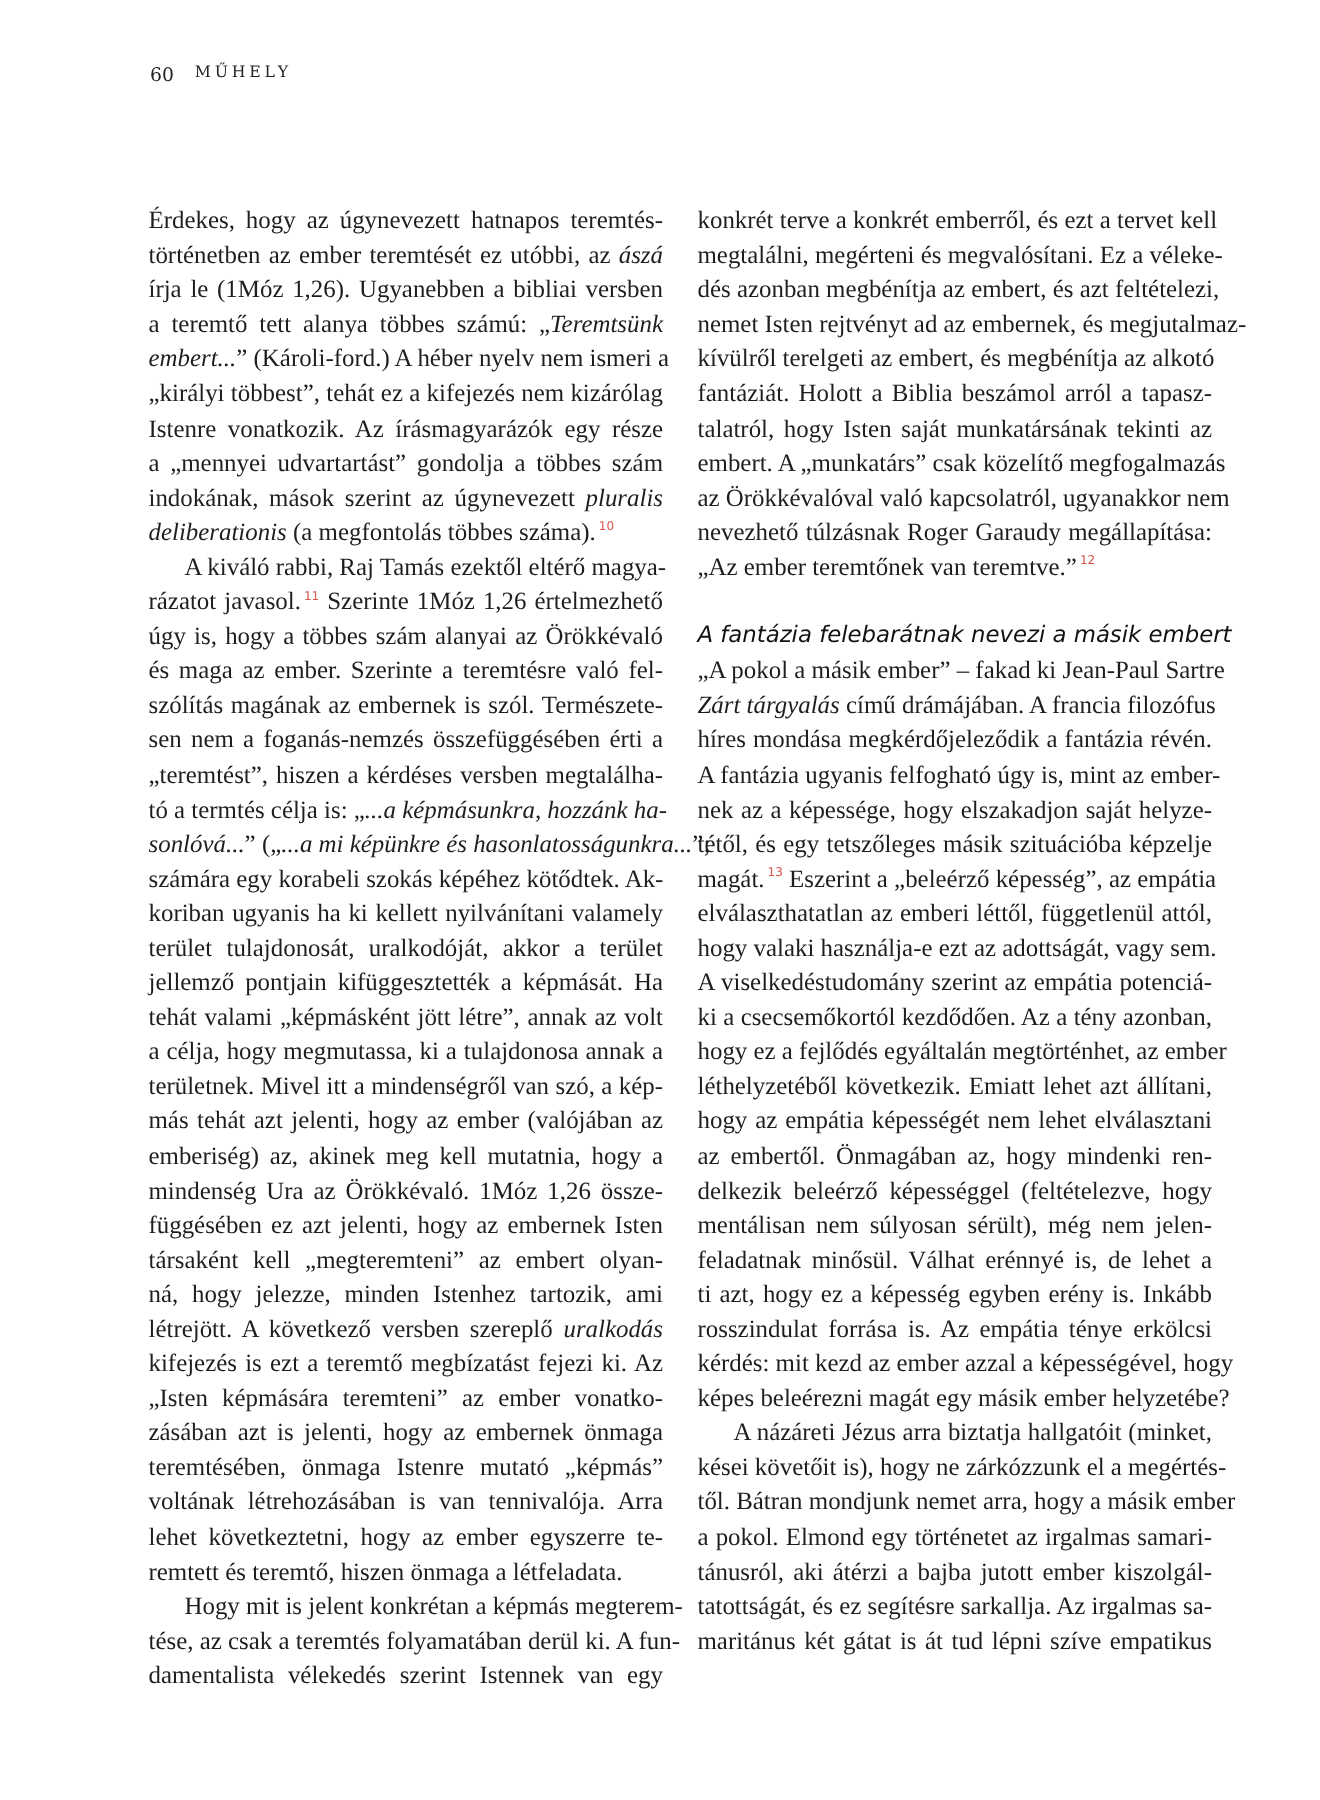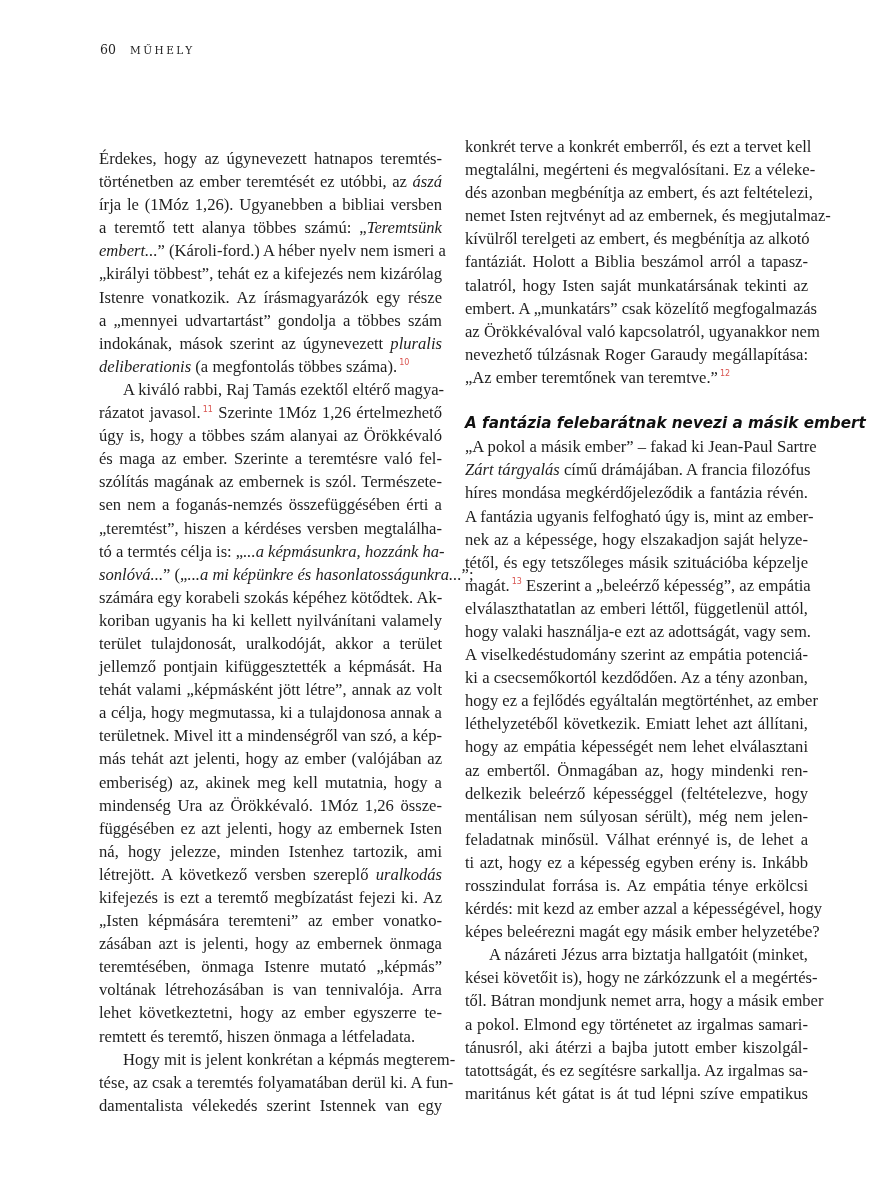--- a/index.html
+++ b/index.html
@@ -1,28 +1,28 @@
 <!DOCTYPE html>
 <html><head>
   <meta charset="utf-8">
   <style>
     html, body { margin: 0; padding: 0; background: #ffffff; }
     body { width: 880px; height: 1200px; position: relative; overflow: hidden; }
     .page { position: absolute; left: 0; top: 0; width: 880px; height: 1200px; background: #ffffff; }
-    .running-head { position: absolute; left: 100px; top: 42px; font-family: "DejaVu Serif", serif; font-size: 12px; color: #222; display: flex; gap: 14px; align-items: center; }
+    .running-head { position: absolute; left: 100px; top: 42px; font-family: "DejaVu Serif", serif; font-size: 12px; color: #222; display: flex; gap: 14px; align-items: flex-start; }
     .running-head .pgnum { font-size: 12.5px; }
     .running-head .section { letter-spacing: 2.5px; font-size: 10.5px; }
     .column { position: absolute; top: 135px; width: 343px; font-family: "Liberation Serif", serif; font-size: 16.6px; color: #1e1e1e; }
-    .col-left { left: 99px; margin-top: 12px; }
+    .col-left { left: 99px; }
     .col-right { left: 465px; }
     .line { height: 23.1px; line-height: 23.1px; white-space: nowrap; text-align: justify; text-align-last: justify; overflow: visible; }
     .line.last { text-align-last: left; }
     .line.indent { padding-left: 24px; }
     .line.blank { height: 23.1px; }
-    .line.heading { font-family: "DejaVu Sans", sans-serif; font-weight: bold; font-style: italic; font-size: 15.2px; text-align-last: left; color: #111; }
+    .line.heading { font-family: "DejaVu Sans", sans-serif; font-weight: normal; font-style: italic; font-size: 15.2px; text-align-last: left; color: #111; }
     .fn { color: #d9534f; font-size: 8px; vertical-align: super; line-height: 0; margin-left: 2px; font-family: "DejaVu Sans", sans-serif; }
     i, .it { font-style: italic; }
   </style>
 </head>
 <body>
 
 <div class="page">
   <div class="running-head">
     <span class="pgnum">60</span>
     <span class="section">MŰHELY</span>
@@ -52,20 +52,21 @@
       <div class="line"><span>koriban ugyanis ha ki kellett nyilvánítani valamely</span></div>
       <div class="line"><span>terület tulajdonosát, uralkodóját, akkor a terület</span></div>
       <div class="line"><span>jellemző pontjain kifüggesztették a képmását. Ha</span></div>
       <div class="line"><span>tehát valami „képmásként jött létre”, annak az volt</span></div>
       <div class="line"><span>a célja, hogy megmutassa, ki a tulajdonosa annak a</span></div>
       <div class="line"><span>területnek. Mivel itt a mindenségről van szó, a kép-</span></div>
       <div class="line"><span>más tehát azt jelenti, hogy az ember (valójában az</span></div>
       <div class="line"><span>emberiség) az, akinek meg kell mutatnia, hogy a</span></div>
       <div class="line"><span>mindenség Ura az Örökkévaló. 1Móz 1,26 össze-</span></div>
       <div class="line"><span>függésében ez azt jelenti, hogy az embernek Isten</span></div>
+      <div class="line"><span>társaként kell „megteremteni” az embert olyan-</span></div>
       <div class="line"><span>ná, hogy jelezze, minden Istenhez tartozik, ami</span></div>
       <div class="line"><span>létrejött. A következő versben szereplő </span><span class="it">uralkodás</span></div>
       <div class="line"><span>kifejezés is ezt a teremtő megbízatást fejezi ki. Az</span></div>
       <div class="line"><span>„Isten képmására teremteni” az ember vonatko-</span></div>
       <div class="line"><span>zásában azt is jelenti, hogy az embernek önmaga</span></div>
       <div class="line"><span>teremtésében, önmaga Istenre mutató „képmás”</span></div>
       <div class="line"><span>voltának létrehozásában is van tennivalója. Arra</span></div>
       <div class="line"><span>lehet következtetni, hogy az ember egyszerre te-</span></div>
       <div class="line last"><span>remtett és teremtő, hiszen önmaga a létfeladata.</span></div>
       <div class="line indent"><span>Hogy mit is jelent konkrétan a képmás megterem-</span></div>

